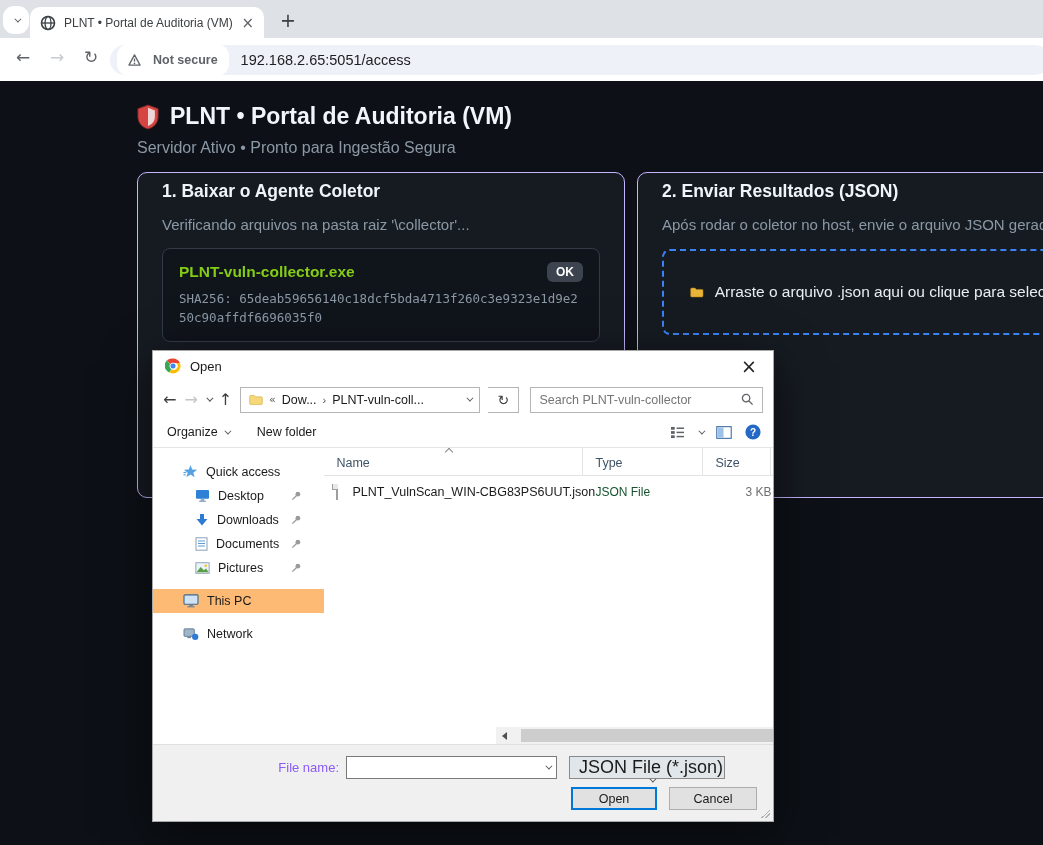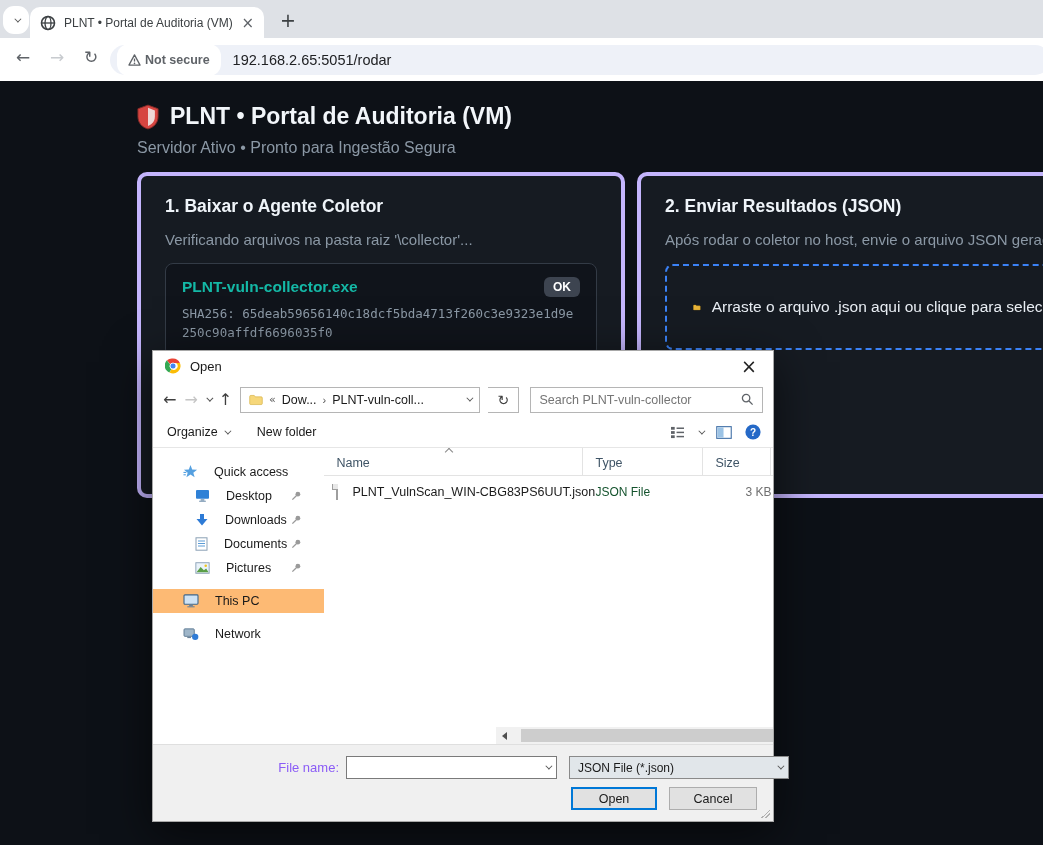--- a/index.html
+++ b/index.html
@@ -15,39 +15,39 @@
     border-radius:10px 10px 0 0; display:flex; align-items:center; padding:0 10px; gap:8px; }
   .tab-title { font-size:12px; color:#3c4043; white-space:nowrap; flex:1; }
   .tab-close { font-size:15px; color:#5f6368; cursor:default; }
   .newtab { position:absolute; left:276px; top:8px; width:24px; height:24px; display:flex;
     align-items:center; justify-content:center; font-size:19px; color:#3c4043; }
   .toolbar { position:absolute; left:0; top:38px; width:1043px; height:43px; background:#fff; }
   .nav-ico { position:absolute; top:9px; font-size:17px; }
   .omnibox { position:absolute; left:110px; top:7px; width:940px; height:30px; background:#eef1f8;
     border-radius:15px; display:flex; align-items:center; }
   .chip { margin-left:7px; height:32px; background:#fff; border-radius:12px; display:flex;
-    align-items:center; padding:0 11px; gap:4px; }
+    align-items:center; padding:0 11px; gap:12px; }
   .chip span { font-size:12.5px; font-weight:bold; color:#5f6368; }
   .url { margin-left:12px; font-size:14.5px; color:#202124; }
 
   
   .page { position:absolute; left:0; top:81px; width:1043px; height:764px; background:#0d1117; }
   .p-header { position:absolute; left:137px; top:22px; display:flex; align-items:center; gap:11px; }
   .p-title { font-size:23px; font-weight:bold; color:#f2f6fa; }
   .p-sub { position:absolute; left:137px; top:58px; font-size:16px; color:#8b98a5; }
   .card { position:absolute; top:91px; height:326px; background:#161b22;
-    border:4px solid #c4b5fd; border-radius:10px; padding:20px 24px; z-index:5; }
+    border:1px solid #c4b5fd; border-radius:10px; padding:8px 24px; z-index:5; }
   .card1 { left:137px; width:488px; }
   .card2 { left:637px; width:470px; }
   .card-title { font-size:17.5px; font-weight:bold; color:#eff4f9; }
   .card-desc { margin-top:14px; font-size:15px; color:#8b98a5; }
   .inner-box { margin-top:15px; background:#10141b; border:1px solid #333b46; border-radius:8px;
     padding:13px 16px; }
   .file-line { display:flex; align-items:center; justify-content:space-between; }
-  .exe-name { font-size:15.5px; font-weight:bold; color:#14b8a6; }
+  .exe-name { font-size:15.5px; font-weight:bold; color:#84cc16; }
   .ok-badge { background:#3d4450; color:#fff; font-size:12px; font-weight:bold;
     border-radius:6px; padding:3px 9px; }
   .sha { margin-top:7px; font-family:"DejaVu Sans Mono","Liberation Mono",monospace;
     font-size:12.5px; line-height:1.55; color:#8b98a5; word-break:break-all; }
   .inner-box.stub { height:60px; }
   .dropzone { margin-top:16px; height:86px; border:2px dashed #3b82f6; border-radius:8px;
     display:flex; align-items:center; padding-left:26px; gap:11px; }
   .drop-text { font-size:15.5px; color:#e8edf3; white-space:nowrap; }
 
   
@@ -75,21 +75,21 @@
   .search-box input { border:none; outline:none; flex:1; font-size:12.5px; color:#1a1a1a;
     font-family:"Liberation Sans",sans-serif; background:transparent; }
   .search-box input::placeholder { color:#757575; }
   .dlg-toolbar { height:30px; display:flex; align-items:center; padding:0 12px 0 14px;
     border-bottom:1px solid #e6e6e6; }
   .tb-btn { font-size:12.5px; color:#1a1a1a; display:flex; align-items:center; gap:6px; }
   .tb-gap { width:28px; } .tb-flex { flex:1; }
   .tb-right { display:flex; align-items:center; gap:13px; }
   .dlg-body { height:297px; display:flex; }
   .sidebar { width:172px; padding-top:12px; position:relative; }
-  .side-item { height:24px; display:flex; align-items:center; gap:16px; padding-left:30px;
+  .side-item { height:24px; display:flex; align-items:center; gap:8px; padding-left:30px;
     font-size:12.5px; color:#1a1a1a; position:relative; }
   .side-item.child { padding-left:42px; }
   .side-item.sel { background:#fdba74; }
   .side-item .pin { position:absolute; right:22px; top:6px; }
   .side-gap { height:9px; }
   .pane { width:450px; display:flex; flex-direction:column; position:relative; overflow:hidden; }
   .pane-head { height:28px; display:flex; border-bottom:1px solid #e3e3e3; position:relative; }
   .ph-cell { font-size:12.5px; color:#3f5466; display:flex; align-items:flex-end;
     padding:0 0 5px 12px; border-right:1px solid #e3e3e3; }
   .ph-name { width:259px; } .ph-type { width:120px; } .ph-size { width:68px; border-right:1px solid #e3e3e3; }
@@ -111,23 +111,23 @@
   .hs-track { flex:1; height:17px; position:relative; }
   .hs-thumb { position:absolute; left:8px; top:2px; width:300px; height:13px; background:#cdcdcd; }
   .dlg-bottom { height:77px; background:#f0f0f0; border-top:1px solid #dfdfdf; position:relative; }
   .fn-label { position:absolute; left:0; top:15px; width:186px; text-align:right;
     font-size:13px; color:#8b5cf6; }
   .fn-input { position:absolute; left:193px; top:11px; width:211px; height:23px; background:#fff;
     border:1px solid #7a7a7a; display:flex; align-items:center; }
   .fn-input input { border:none; outline:none; flex:1; height:100%; padding:0 6px; font-size:12.5px;
     font-family:"Liberation Sans",sans-serif; }
   .combo-arrow { width:18px; display:flex; align-items:center; justify-content:center; }
-  .filter-box { position:absolute; left:416px; top:11px; width:220px; height:23px; background:#e1e6ea;
+  .filter-box { position:absolute; left:416px; top:11px; width:156px; height:23px; background:#e1e6ea;
     border:1px solid #8a8a8a; display:flex; align-items:center; justify-content:space-between;
-    padding-left:8px; font-size:12px; color:#1a1a1a; }
+    padding-left:8px; font-size:18px; color:#1a1a1a;flex-direction:column; }
   .btn { position:absolute; top:42px; height:23px; background:#e1e1e1; border:1px solid #adadad;
     font-size:12.5px; color:#1a1a1a; display:flex; align-items:center; justify-content:center; }
   .btn-open { left:418px; width:86px; border:2px solid #0078d7; }
   .btn-cancel { left:516px; width:88px; }
   .grip { position:absolute; right:3px; bottom:3px; width:10px; height:10px;
     background:linear-gradient(135deg, transparent 55%, #b0b0b0 55%, #b0b0b0 65%, transparent 65%,
       transparent 75%, #b0b0b0 75%, #b0b0b0 85%, transparent 85%); }
 </style>
 </head>
 <body>
@@ -153,21 +153,21 @@
   <span class="nav-ico glyph" style="left:84px;color:#5f6368;">↻</span>
   <div class="omnibox">
     <div class="chip">
       <svg width="13" height="12" viewBox="0 0 14 13">
         <path d="M7 1 L13 12 L1 12 Z" fill="none" stroke="#5f6368" stroke-width="1.4" stroke-linejoin="round"></path>
         <line x1="7" y1="5" x2="7" y2="8.2" stroke="#5f6368" stroke-width="1.4"></line>
         <circle cx="7" cy="10.2" r="0.9" fill="#5f6368"></circle>
       </svg>
       <span>Not secure</span>
     </div>
-    <span class="url">192.168.2.65:5051/rodar</span>
+    <span class="url">192.168.2.65:5051/access</span>
   </div>
 </div>
 
 <div class="page">
   <div class="p-header">
     <svg width="22" height="26" viewBox="0 0 24 28">
       <path d="M12 1 L23 5 V13.5 C23 20.5 18.4 25.4 12 27 C5.6 25.4 1 20.5 1 13.5 V5 Z" fill="#d64541" stroke="#7e2a27" stroke-width="1"></path>
       <path d="M12 4 L19.5 6.8 V13.5 C19.5 18.6 16.4 22.4 12 23.8 Z" fill="#f2f2f2" opacity="0.85"></path>
     </svg>
     <span class="p-title">PLNT • Portal de Auditoria (VM)</span>

